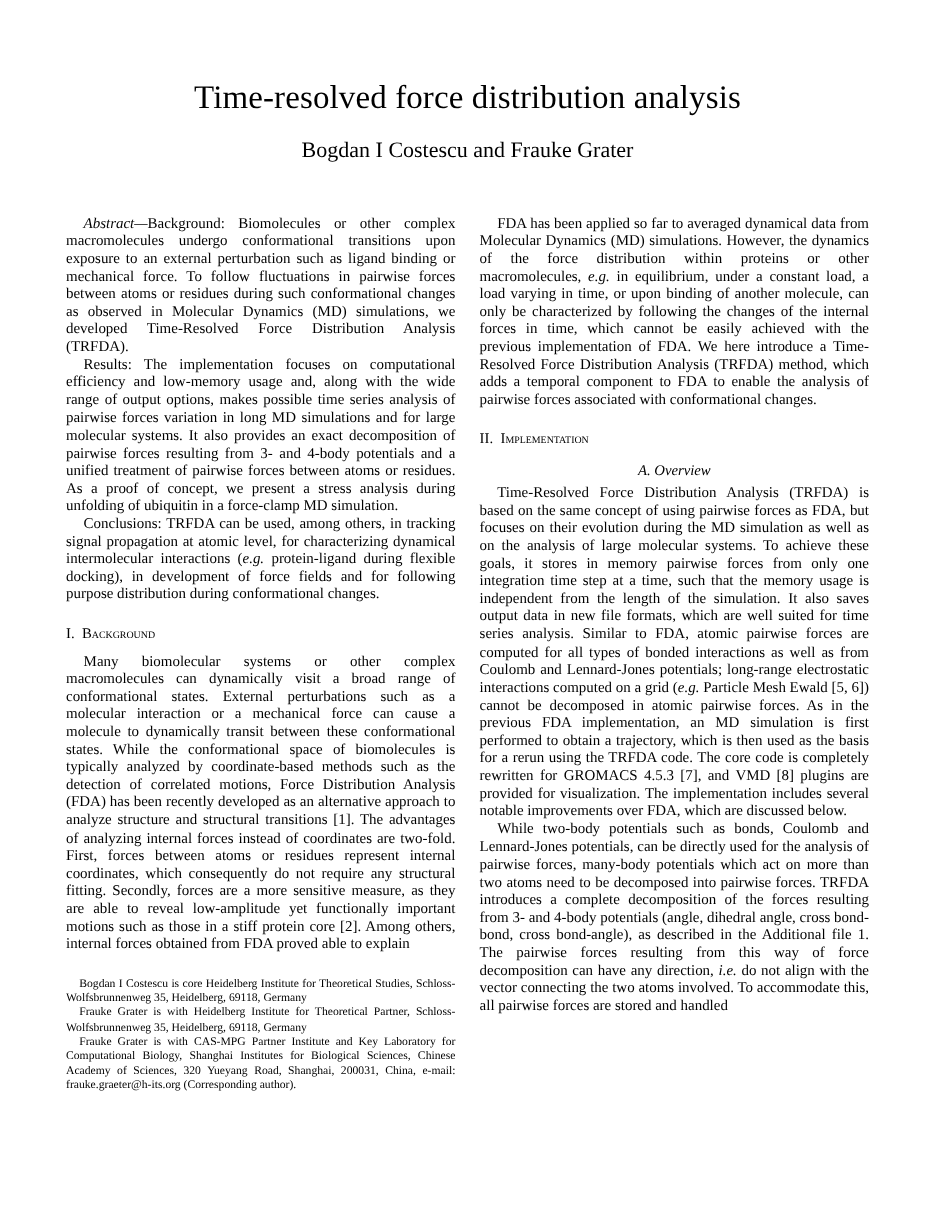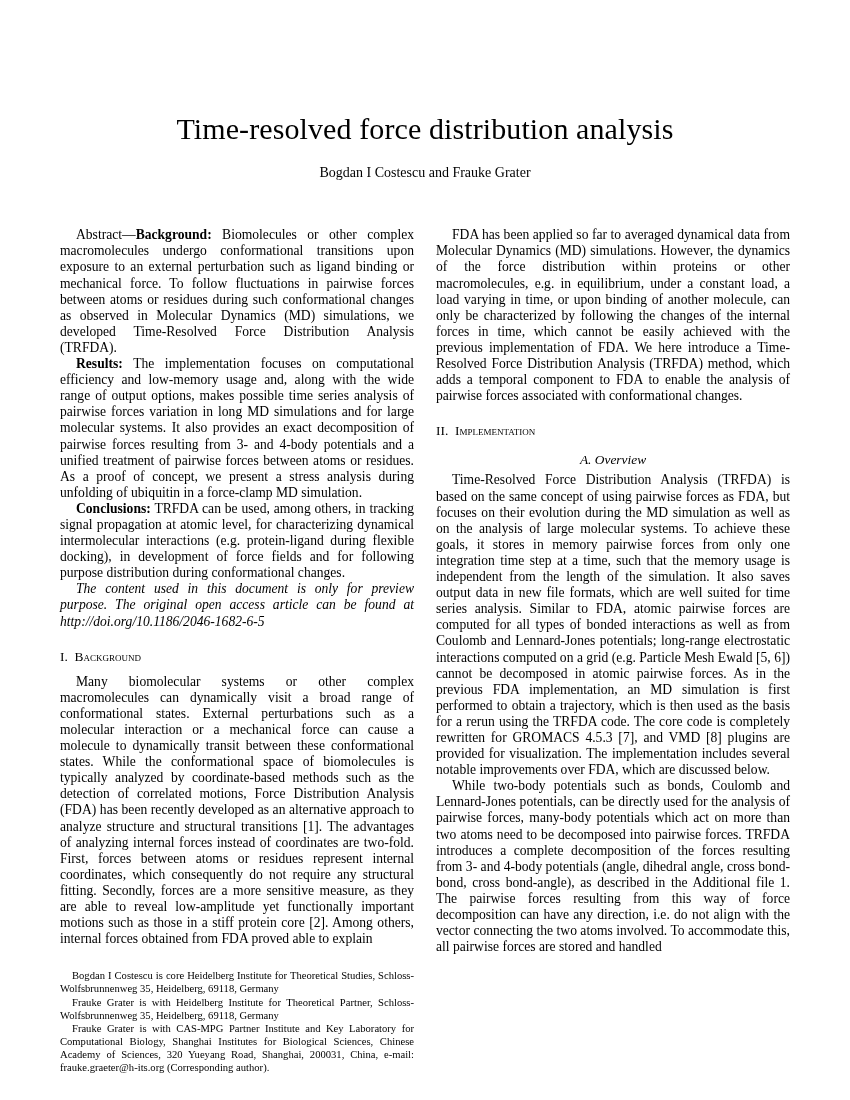--- a/index.html
+++ b/index.html
@@ -19,32 +19,31 @@
     position: relative;
     width: 850px;
     height: 1100px;
     box-sizing: border-box;
     padding: 0;
   }
   
   .title-block {
     padding-top: 72px;
     text-align: center;
-    margin-top: 40px;
   }
   .paper-title {
     font-size: 30px;
     font-weight: normal;
     letter-spacing: 0.1px;
     line-height: 1.15;
     margin: 0;
   }
   .authors {
     margin-top: 18px;
-    font-size: 14px;
+    font-size: 20px;
     line-height: 1.2;
   }
   
   .columns {
     margin-top: 46px;
     padding: 0 60px;
     display: flex;
     gap: 22px;
     align-items: flex-start;
   }
@@ -59,22 +58,22 @@
     text-align: justify;
     text-justify: inter-word;
     hyphens: manual;
   }
   p.indent {
     text-indent: 16px;
   }
   p.noindent {
     text-indent: 0;
   }
-  .it { }
-  .bd { font-weight: bold; }
+  .it { font-style: italic; }
+  .bd { font-weight: normal; }
   
   .sec-head {
     text-align: left;
     font-size: 13.4px;
     font-variant: small-caps;
     margin: 19px 0 9px 0;
     line-height: 1.2;
   }
   .sec-head .numeral {
     font-variant: normal;
@@ -115,21 +114,20 @@
   <div class="columns">
 
     <div class="col">
 
       <p class="indent"><span class="it">Abstract—</span><span class="bd">Background:</span><span> Biomolecules or other complex macromolecules undergo conformational transitions upon exposure to an external perturbation such as ligand binding or mechanical force. To follow fluctuations in pairwise forces between atoms or residues during such conformational changes as observed in Molecular Dynamics (MD) simulations, we developed Time-Resolved Force Distribution Analysis (TRFDA).</span></p>
 
       <p class="indent"><span class="bd">Results:</span><span> The implementation focuses on computational efficiency and low-memory usage and, along with the wide range of output options, makes possible time series analysis of pairwise forces variation in long MD simulations and for large molecular systems. It also provides an exact decomposition of pairwise forces resulting from 3- and 4-body potentials and a unified treatment of pairwise forces between atoms or residues. As a proof of concept, we present a stress analysis during unfolding of ubiquitin in a force-clamp MD simulation.</span></p>
 
       <p class="indent"><span class="bd">Conclusions:</span><span> TRFDA can be used, among others, in tracking signal propagation at atomic level, for characterizing dynamical intermolecular interactions (</span><span class="it">e.g.</span><span> protein-ligand during flexible docking), in development of force fields and for following purpose distribution during conformational changes.</span></p>
 
-      <p class="preview-note">The content used in this document is only for preview purpose. The original open access article can be found at http://doi.org/10.1186/2046-1682-6-5</p>
 
       <div class="sec-head"><span class="numeral">I.</span>&nbsp;&nbsp;<span>Background</span></div>
 
       <p class="indent">Many biomolecular systems or other complex macromolecules can dynamically visit a broad range of conformational states. External perturbations such as a molecular interaction or a mechanical force can cause a molecule to dynamically transit between these conformational states. While the conformational space of biomolecules is typically analyzed by coordinate-based methods such as the detection of correlated motions, Force Distribution Analysis (FDA) has been recently developed as an alternative approach to analyze structure and structural transitions [1]. The advantages of analyzing internal forces instead of coordinates are two-fold. First, forces between atoms or residues represent internal coordinates, which consequently do not require any structural fitting. Secondly, forces are a more sensitive measure, as they are able to reveal low-amplitude yet functionally important motions such as those in a stiff protein core [2]. Among others, internal forces obtained from FDA proved able to explain</p>
 
       <div class="footnotes">
         <p>Bogdan I Costescu is core Heidelberg Institute for Theoretical Studies, Schloss-Wolfsbrunnenweg 35, Heidelberg, 69118, Germany</p>
         <p>Frauke Grater is with Heidelberg Institute for Theoretical Partner, Schloss-Wolfsbrunnenweg 35, Heidelberg, 69118, Germany</p>
         <p>Frauke Grater is with CAS-MPG Partner Institute and Key Laboratory for Computational Biology, Shanghai Institutes for Biological Sciences, Chinese Academy of Sciences, 320 Yueyang Road, Shanghai, 200031, China, e-mail: frauke.graeter@h-its.org (Corresponding author).</p>
       </div>

